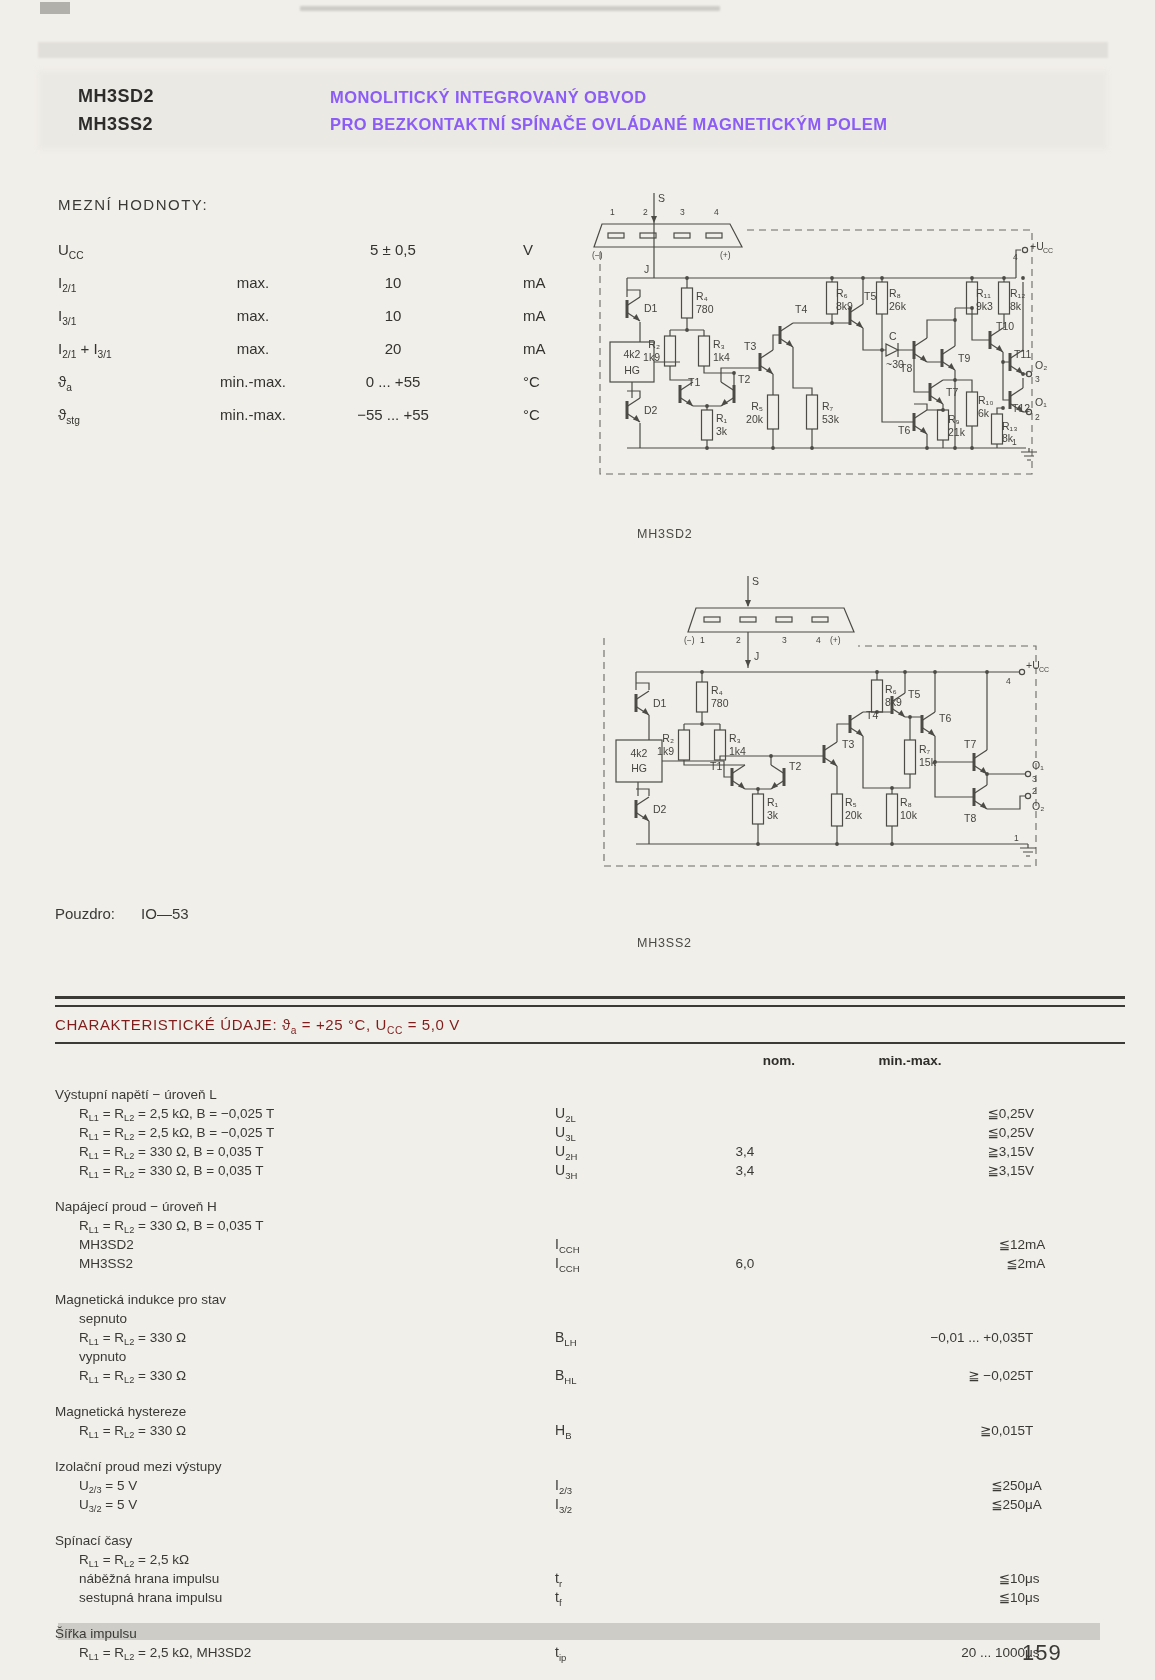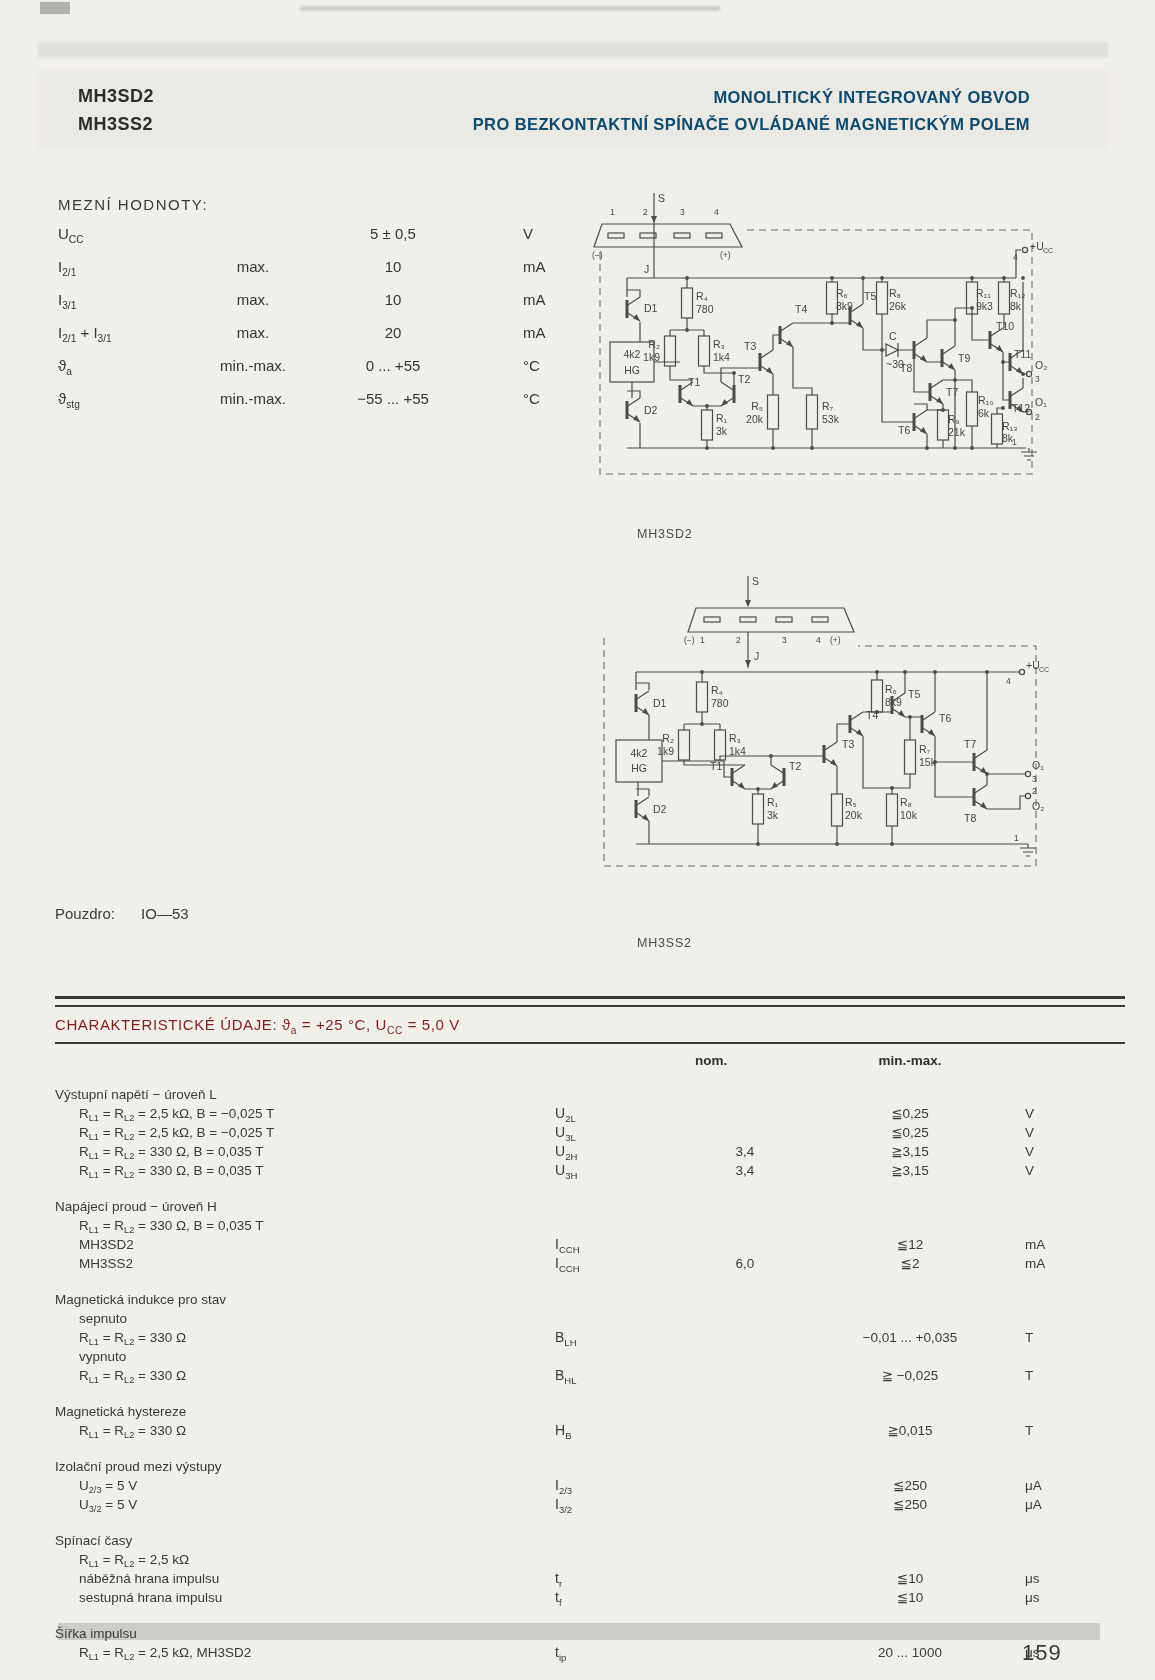--- a/index.html
+++ b/index.html
@@ -4,26 +4,26 @@
 <style>
   html,body{margin:0;padding:0}
   body{width:1155px;height:1680px;position:relative;overflow:hidden;
        background:#f1efe9;color:#343330;
        font-family:"Liberation Sans","DejaVu Sans",sans-serif;}
   .abs{position:absolute}
   .wash{position:absolute;pointer-events:none}
   sub{font-size:68%;line-height:0;position:relative;vertical-align:baseline;top:.38em}
   
   .partnos{left:78px;top:82px;font-size:18px;font-weight:bold;line-height:28px;letter-spacing:.5px;color:#2d2c2a}
-  .titleblk{left:330px;top:84px;width:700px;text-align:right;font-size:16.5px;font-weight:bold;line-height:27px;letter-spacing:.4px;color:#0c4a6e}
+  .titleblk{left:330px;top:84px;width:700px;font-size:16.5px;font-weight:bold;line-height:27px;letter-spacing:.4px;color:#8b5cf6}
   
   .limits{left:58px;top:196px;width:540px}
   .limits h3{margin:0;font-size:15px;font-weight:normal;letter-spacing:1.5px;color:#3a3936}
   .lrows{margin-top:12px}
-  .lrow{display:flex;height:33px;align-items:flex-start;font-size:15px}
+  .lrow{display:flex;height:33px;align-items:flex-end;font-size:15px}
   .c-lsym{width:140px}
   .c-lcond{width:110px;text-align:center}
   .c-lval{width:170px;text-align:center}
   .c-lunit{padding-left:45px}
   
   svg.sch{position:absolute;overflow:visible}
   svg.sch text{fill:#45443f;stroke:none;font-size:10.5px;font-family:"Liberation Sans","DejaVu Sans",sans-serif}
   svg.sch text.sm{font-size:8.5px}
   svg.sch text.xs{font-size:7px}
   svg.sch .w{stroke:#4c4b46;stroke-width:1.2;fill:none}
@@ -32,30 +32,30 @@
   .caption{font-size:12.5px;letter-spacing:.8px;color:#4a4945}
   .pouzdro{left:55px;top:905px;font-size:15px;color:#3a3936}
   .pouzdro .v{margin-left:26px}
   
   .chartbl{left:55px;top:996px;width:1070px}
   .rule2{height:6px;border-top:3px solid #3b3a37;border-bottom:2px solid #3b3a37}
   .chead-title{margin-top:9px;font-size:15px;letter-spacing:.6px;color:#7f1d1d}
   .rule1{margin-top:9px;border-top:2.5px solid #3b3a37}
   .chead{display:flex;margin-top:9px;font-weight:bold;font-size:13.5px;color:#2f2e2b}
   .chead .sp{width:640px}
-  .chead .n{width:100px;text-align:left}
+  .chead .n{width:100px;text-align:right}
   .chead .m{width:230px;text-align:center}
   .crows{margin-top:6px}
   .crow{display:flex;line-height:19px;font-size:13.5px;align-items:baseline;color:#3a3936}
   .crow.sect{margin-top:17px}
   .c-t{width:500px;box-sizing:border-box}
   .crow.ind1 .c-t{padding-left:24px}
   .c-s{width:140px;font-size:14px}
   .c-n{width:100px;text-align:center}
-  .c-m{width:230px;text-align:center}
+  .c-m{width:230px;text-align:right}
   .c-u{width:100px}
   .pageno{left:1022px;top:1640px;font-size:22px;color:#3a3936;letter-spacing:1px}
 </style>
 </head>
 <body>
 
 <div class="wash" style="left:40px;top:2px;width:30px;height:12px;background:#908e8a;opacity:.65"></div>
 <div class="wash" style="left:300px;top:6px;width:420px;height:5px;background:#c6c4bf;opacity:.8;filter:blur(1px)"></div>
 <div class="wash" style="left:38px;top:42px;width:1070px;height:16px;background:#d9d7d2;opacity:.65;filter:blur(1px)"></div>
 <div class="wash" style="left:38px;top:70px;width:1070px;height:80px;background:#e7e5e0;opacity:.5;filter:blur(2px)"></div>

